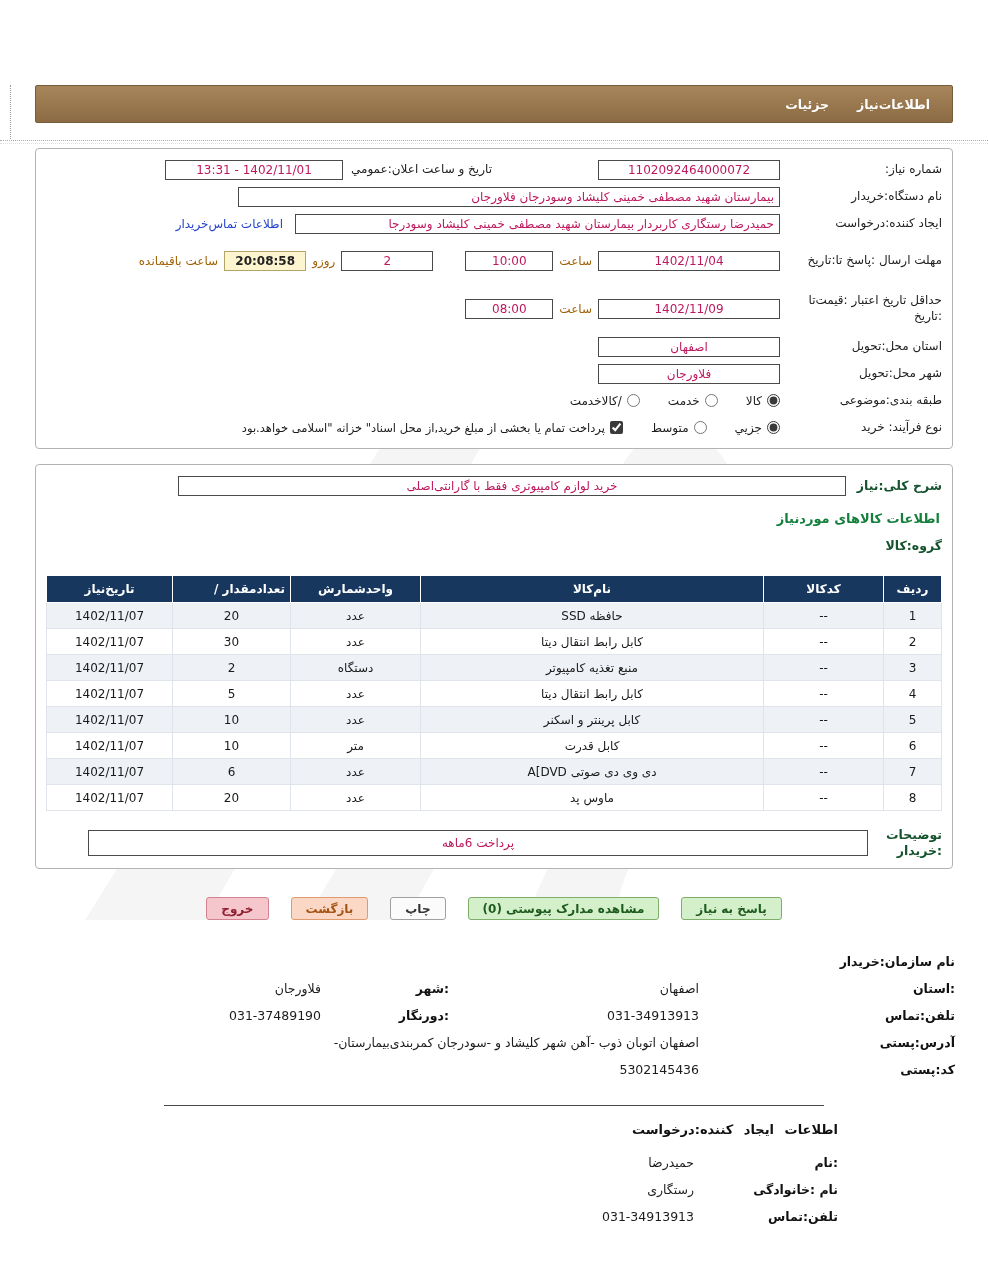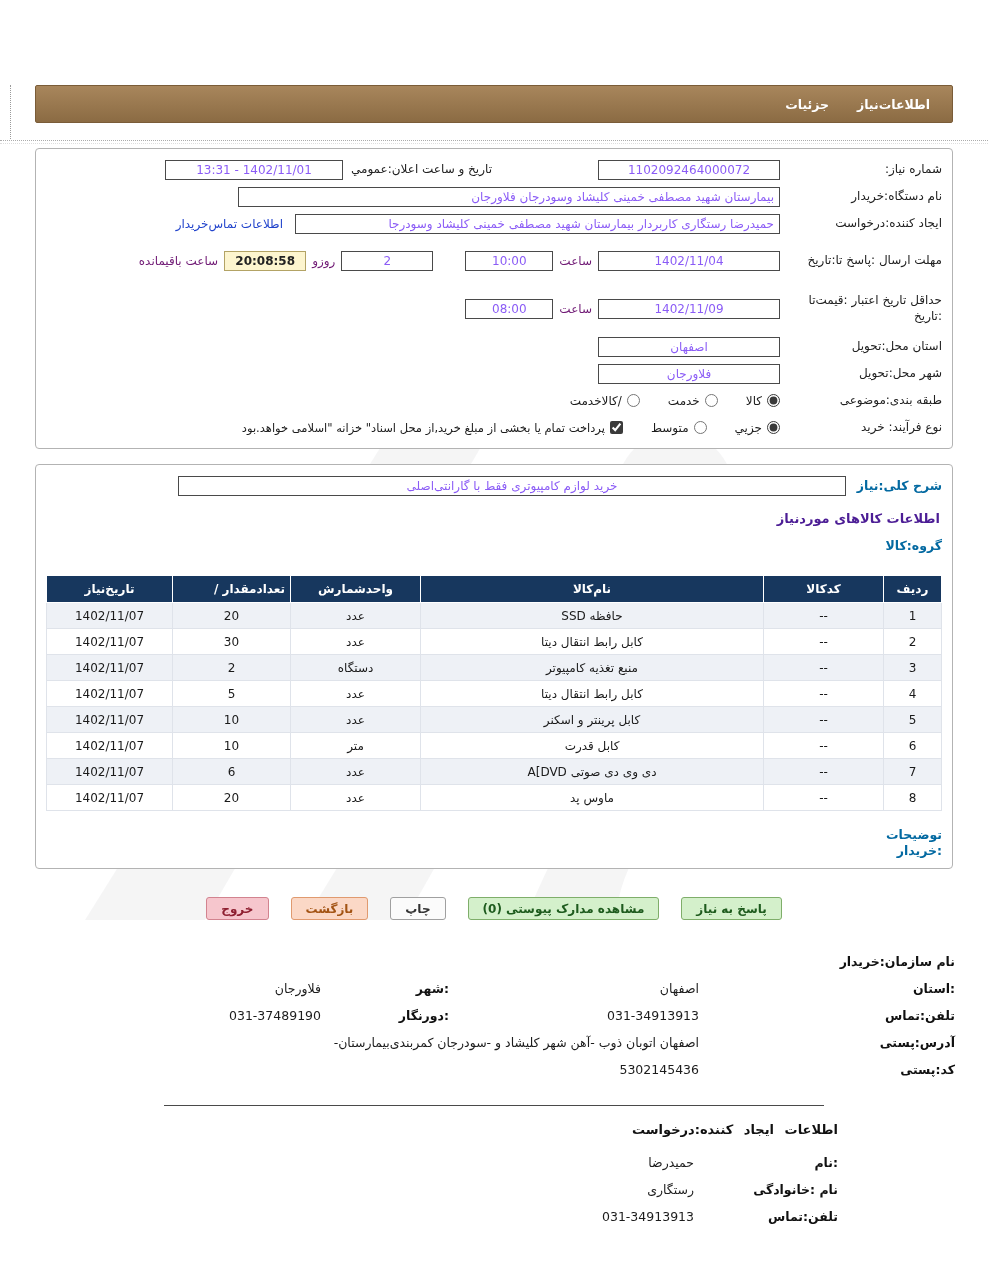--- a/index.html
+++ b/index.html
@@ -32,46 +32,46 @@
     margin: 0 35px; background: #fff;
     border: 1px solid #b3b3b3; border-radius: 4px;
     padding: 7px 10px; position: relative;
   }
   .form-panel { margin-top: 25px; }
   .details-panel { margin-top: 15px; padding-bottom: 10px; }
 
   .frow { display: flex; align-items: center; min-height: 27px; font-size: 12px; }
   .frow.tall { min-height: 32px; }
   .flabel { width: 162px; padding-left: 4px; color: #222; line-height: 1.3; }
-  .inline-label { margin: 17px 6px; color: #701a75; white-space: nowrap; text-align: right; }
-  .blabel { font-weight: bold; font-size: 12.5px; color: #0369a1; }
+  .inline-label { margin: 17px 6px; color: #a16207; white-space: nowrap; text-align: right; }
+  .blabel { font-weight: bold; font-size: 12.5px; color: #14532d; }
   .w96 { width: 96px; }
 
   .field {
     border: 1px solid #4a4a4a; background: #fff; height: 20px;
-    display: flex; align-items: center; font-size: 12px; color: #8b5cf6;
+    display: flex; align-items: center; font-size: 12px; color: #be185d;
     padding: 0 5px; white-space: nowrap; overflow: hidden;
   }
   .center { justify-content: center; }
   .ltr { direction: ltr; unicode-bidi: isolate; }
 
   .w182 { width: 182px; } .w178 { width: 178px; } .w542 { width: 542px; }
   .w485 { width: 485px; } .w88 { width: 88px; } .w92 { width: 92px; }
   .w82 { width: 82px; } .w668 { width: 668px; } .w655 { width: 655px; }
 
   .announce-label { width: auto; margin-right: 106px; padding-left: 8px; }
   .days-field { margin-right: 32px; }
   .countdown { background: #fdf5cf; border-color: #b3a365; font-weight: bold; color: #222; }
   .contact-link { color: #2244cc; margin-right: 12px; cursor: pointer; white-space: nowrap; }
 
   .opt { display: flex; align-items: center; gap: 5px; margin-left: 28px; font-size: 12px; cursor: pointer; }
   .opt input { width: 13px; height: 13px; accent-color: #3a3a3a; cursor: pointer; }
   .treasury span { font-size: 11.5px; }
 
-  .section-heading { font-weight: bold; font-size: 13px; margin: 12px 2px 6px; color: #4c1d95; }
+  .section-heading { font-weight: bold; font-size: 13px; margin: 12px 2px 6px; color: #15803d; }
 
   table.items { width: 100%; border-collapse: collapse; table-layout: fixed; margin-top: 16px; }
   table.items th {
     background: #17375e; color: #fff; font-weight: bold; font-size: 12px;
     height: 27px; border: 1px solid #ffffff; text-align: center;
   }
   table.items td {
     height: 26px; text-align: center; font-size: 12px;
     border: 1px solid #dfe3ea; color: #1a1a1a; overflow: hidden; white-space: nowrap;
   }
@@ -321,20 +321,21 @@
           <td>1402/11/07</td>
         </tr>
       </tbody>
     </table>
 
     <div class="frow notes-row">
       <div class="blabel notes-label">
         <div>توضیحات</div>
         <div>:خریدار</div>
       </div>
+      <div class="field notes-field center">پرداخت 6ماهه</div>
     </div>
 
   </div>
 
   <div class="actions">
     <button class="btn green">پاسخ به نیاز</button>
     <button class="btn green">مشاهده مدارک پیوستی (0)</button>
     <button class="btn plain">چاپ</button>
     <button class="btn back">بازگشت</button>
     <button class="btn exit">خروج</button>

